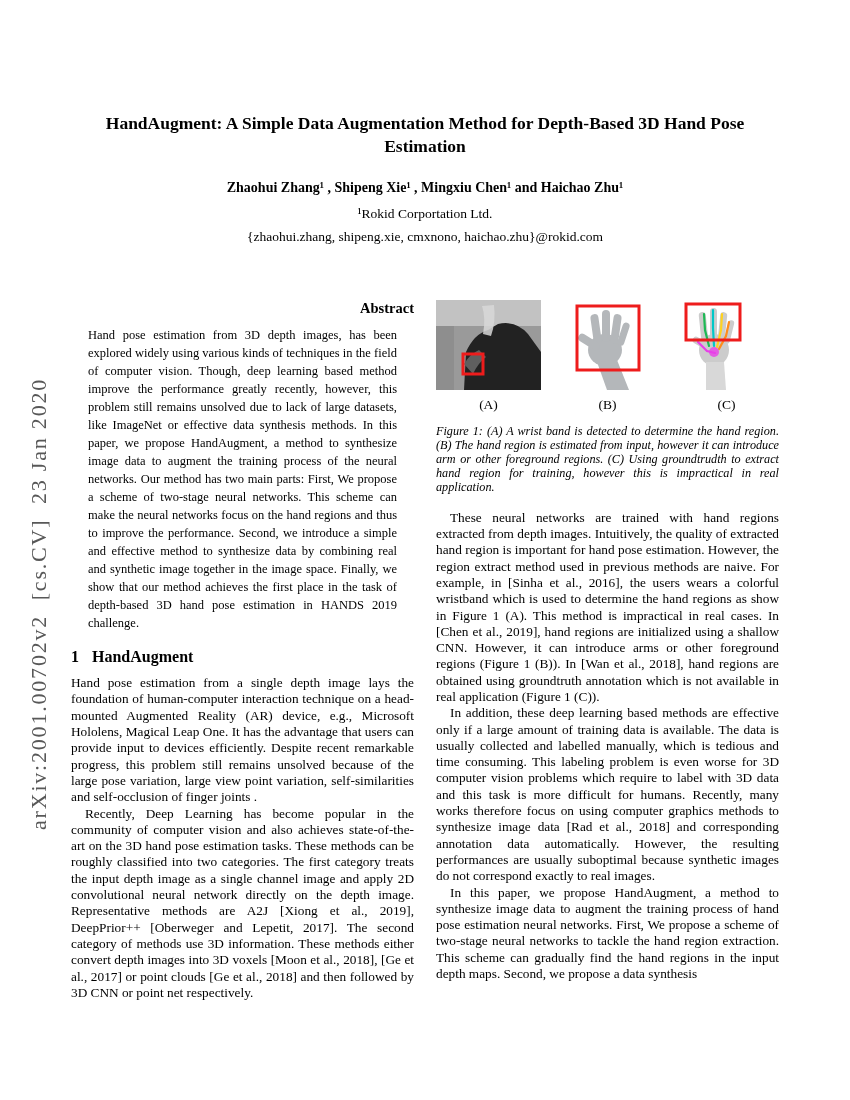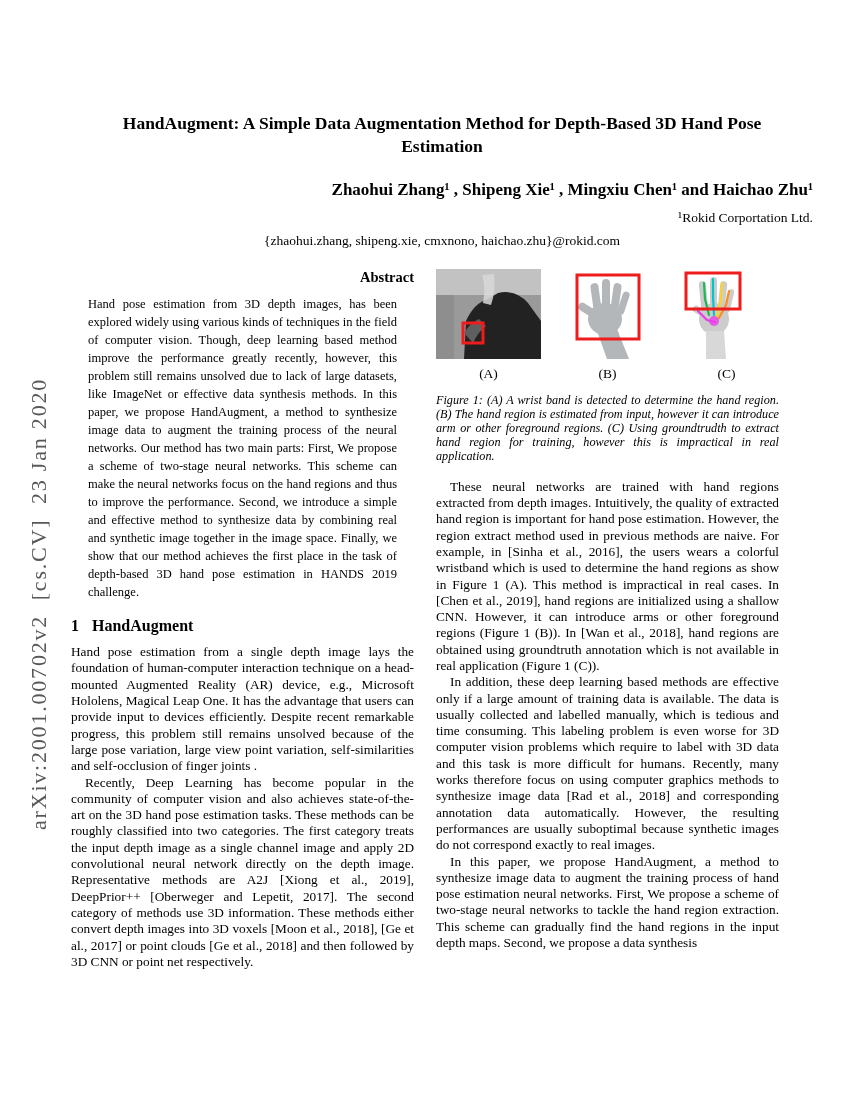--- a/index.html
+++ b/index.html
@@ -7,28 +7,28 @@
   .page {
     position:relative; width:850px; height:1100px; margin:0 auto;
     background:#ffffff; overflow:hidden; color:#000;
     font-family:"Liberation Serif","DejaVu Serif",serif;
   }
   .watermark {
     position:absolute; left:26px; top:830px;
     transform-origin:0 0; transform:rotate(-90deg);
     white-space:pre; font-size:22px; letter-spacing:1.8px; color:#585858;
   }
-  .content { padding:112px 37px 0 71px; }
+  .content { padding:112px 71px 0 71px; }
   .title {
     width:650px; margin:0 auto 22px auto; text-align:center;
     font-size:17.5px; font-weight:bold; line-height:1.32;
   }
-  .authors { text-align:right; font-size:17px; font-weight:bold; margin-bottom:10px; }
-  .affiliation { text-align:right; font-size:13.5px; margin-bottom:7px; }
-  .emails { text-align:center; font-size:13.5px; margin-bottom:20px; }
+  .authors { text-align:center; font-size:14px; font-weight:bold; margin-bottom:10px; }
+  .affiliation { text-align:center; font-size:13.5px; margin-bottom:7px; }
+  .emails { text-align:center; font-size:13.5px; margin-bottom:55px; }
   .columns { display:flex; gap:22px; }
   .col { width:343px; }
   .abstract-heading { text-align:right; font-weight:bold; font-size:14.5px; margin-bottom:9px; }
   .abstract-text { font-size:12.5px; line-height:18px; text-align:justify; padding:0 17px; }
   .section-heading { font-size:16px; font-weight:bold; margin:16px 0 9px 0; }
   .section-number { display:inline-block; margin-right:13px; }
   .body-par { font-size:13.3px; line-height:16.3px; text-align:justify; }
   .indent { text-indent:14px; }
   .fig-images { display:flex; justify-content:space-between; }
   .fig-img { width:105px; height:90px; display:block; }

